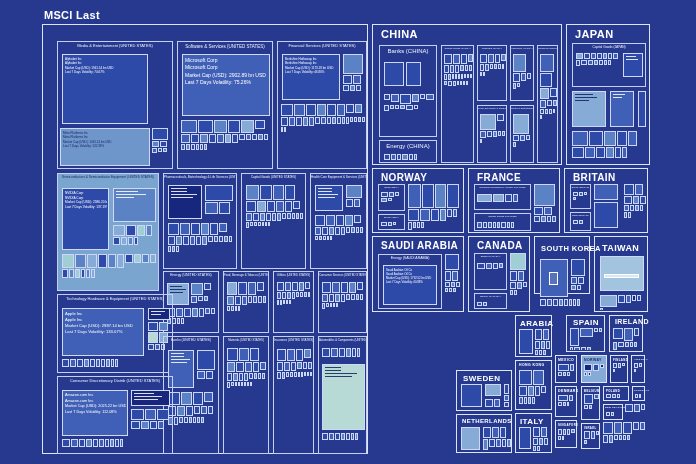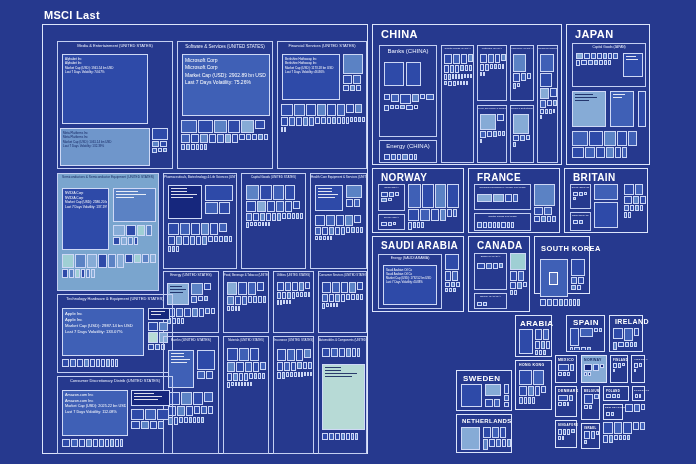--- a/index.html
+++ b/index.html
@@ -950,20 +950,34 @@
         <i class="t cc" style="width: 5px; height: 7px;"></i>
         <i class="t cb" style="width: 5px; height: 7px;"></i>
         <i class="t cd" style="width: 4px; height: 7px;"></i>
         <i class="t cb" style="width: 4px; height: 7px;"></i>
         <i class="t cc" style="width: 3px; height: 7px;"></i>
         <i class="t cb" style="width: 3px; height: 7px;"></i>
         <i class="t cd" style="width: 3px; height: 7px;"></i>
       </div>
   </section>
 
+  <section class="country" style="left:594px;top:236px;width:54px;height:76px">
+    <div class="chead s9" style="left:7px;top:6px">TAIWAN</div>
+    <div class="box cf" style="left:5px;top:19px;width:44px;height:35px">
+      <i class="wtile" style="left:3px;top:17px;width:35px;height:4px;background:#d7e7f5"></i>
+    </div>
+    <div class="tiles g1" style="left:5px;top:58px;width:44px;height:15px">
+        <i class="t ce" style="width: 17px; height: 12px;"></i>
+        <i class="t cb" style="width: 7px; height: 8px;"></i>
+        <i class="t cc" style="width: 5px; height: 8px;"></i>
+        <i class="t ca" style="width: 4px; height: 6px;"></i>
+        <i class="t cb" style="width: 4px; height: 6px;"></i>
+        <i class="t cd" style="width: 3px; height: 6px;"></i>
+      </div>
+  </section>
 
 
 
 
   <section class="country" style="left:456px;top:370px;width:56px;height:41px">
     <div class="chead s8" style="left:6px;top:3px">SWEDEN</div>
     <div class="box cb" style="left:4px;top:13px;width:21px;height:23px"></div>
     <div class="box ce" style="left:28px;top:13px;width:16px;height:12px"></div>
     <div class="tiles g1" style="left:28px;top:28px;width:18px;height:10px">
         <i class="t cb" style="width: 8px; height: 8px;"></i>
@@ -1015,20 +1029,33 @@
         <i class="t cd" style="width: 6px; height: 10px;"></i>
         <i class="t cb" style="width: 5px; height: 10px;"></i>
         <i class="t cb" style="width: 5px; height: 7px;"></i>
         <i class="t cc" style="width: 4px; height: 7px;"></i>
         <i class="t cb" style="width: 3px; height: 7px;"></i>
         <i class="t cd" style="width: 3px; height: 7px;"></i>
         <i class="t cb" style="width: 3px; height: 7px;"></i>
       </div>
   </section>
 
+  <section class="country" style="left:515px;top:413px;width:37px;height:40px">
+    <div class="chead s8" style="left:4px;top:3px">ITALY</div>
+    <div class="box cb" style="left:3px;top:13px;width:12px;height:22px"></div>
+    <div class="tiles g1" style="left:17px;top:13px;width:18px;height:25px">
+        <i class="t cb" style="width: 7px; height: 10px;"></i>
+        <i class="t cc" style="width: 6px; height: 10px;"></i>
+        <i class="t cb" style="width: 5px; height: 7px;"></i>
+        <i class="t cd" style="width: 4px; height: 7px;"></i>
+        <i class="t cb" style="width: 4px; height: 7px;"></i>
+        <i class="t cc" style="width: 3px; height: 5px;"></i>
+        <i class="t cb" style="width: 3px; height: 5px;"></i>
+      </div>
+  </section>
 
   <section class="country" style="left:566px;top:315px;width:39px;height:37px">
     <div class="chead s8" style="left:6px;top:2px">SPAIN</div>
     <div class="tiles g1" style="left:3px;top:12px;width:33px;height:22px">
         <i class="t cb" style="width: 9px; height: 18px;"></i>
         <i class="t cc" style="width: 13px; height: 9px;"></i>
         <i class="t cb" style="width: 4px; height: 4px;"></i>
         <i class="t cc" style="width: 3px; height: 4px;"></i>
         <i class="t cb" style="width: 3px; height: 4px;"></i>
         <i class="t cc" style="width: 6px; height: 5px;"></i>

